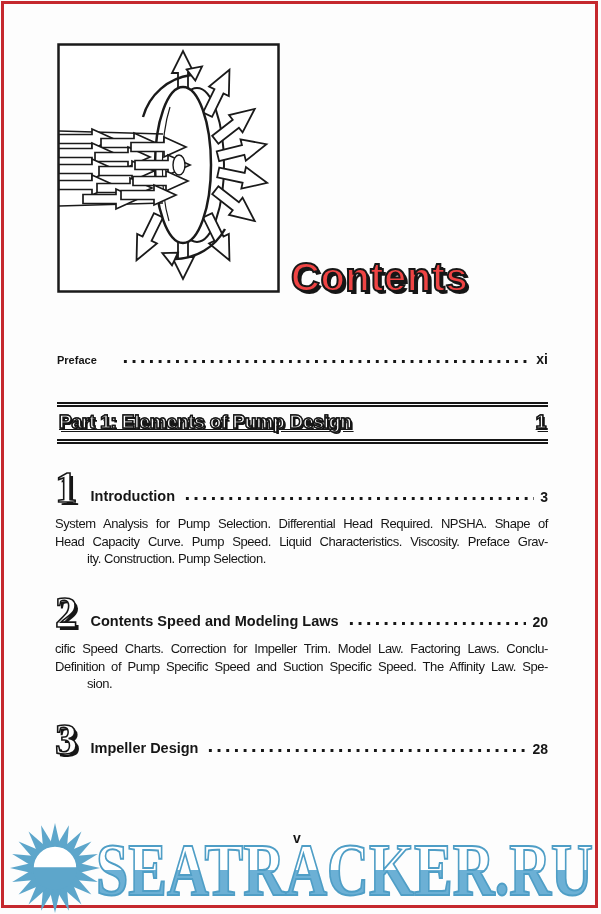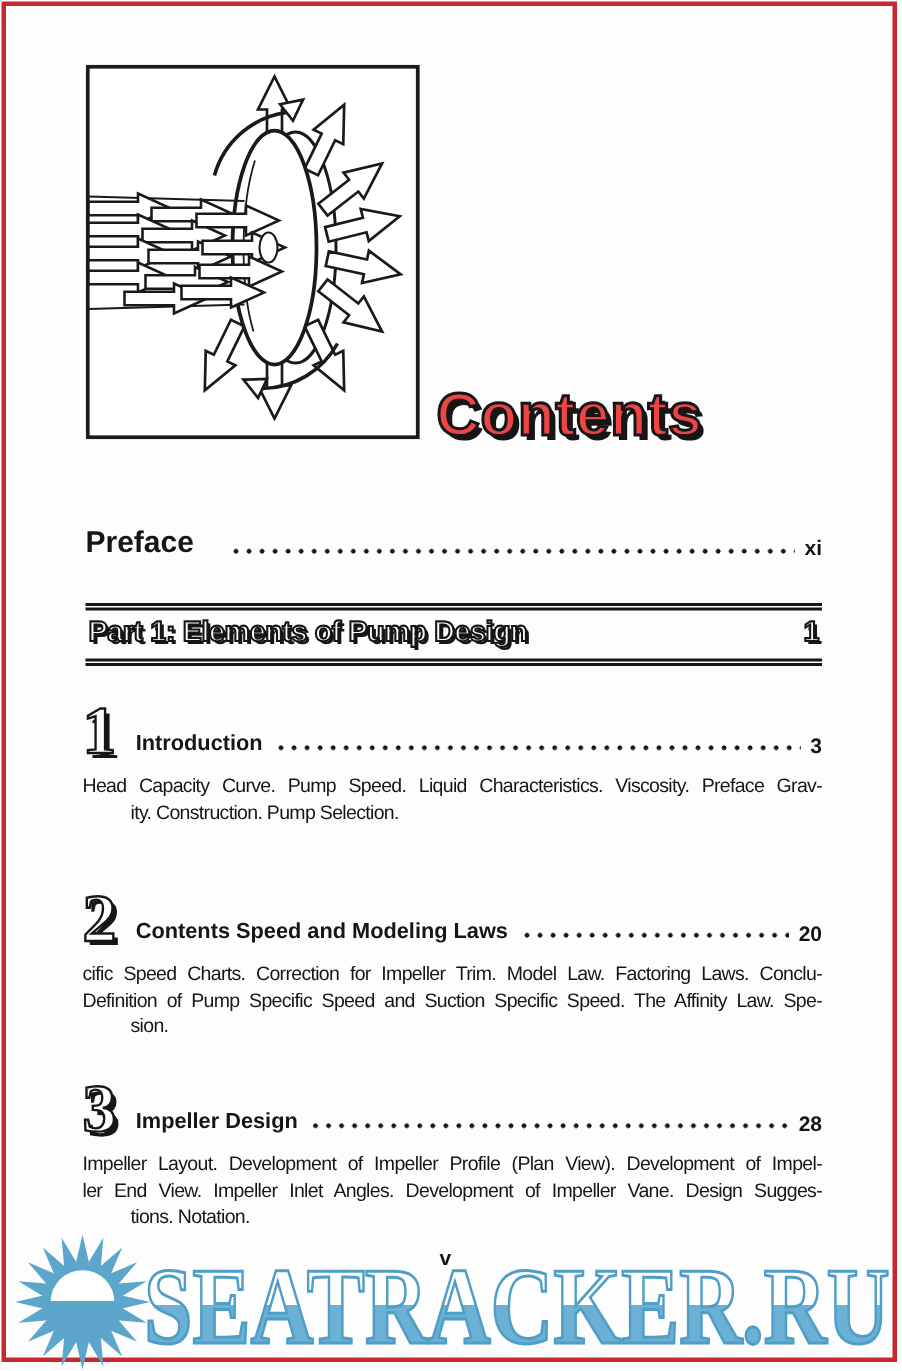--- a/index.html
+++ b/index.html
@@ -14,32 +14,32 @@
   
   .illus{position:absolute;left:57px;top:43px;width:223px;height:250px;z-index:2;}
   
   .contents-title{
     position:absolute;left:291px;top:257px;z-index:2;
     font-size:40px;font-weight:700;letter-spacing:0.5px;line-height:1;
     color:#ef4444;-webkit-text-stroke:2px #161616;text-shadow:3px 3px 0 #161616;
   }
   
   .preface-row{position:absolute;left:57px;top:352px;width:491px;display:flex;align-items:flex-end;z-index:2;}
-  .preface-label{font-weight:700;font-size:20px;line-height:1;}
+  .preface-label{font-weight:700;font-size:11px;line-height:1;}
   .leader{
     flex:1;height:5px;margin:0 6px 2px 24px;
     background-image:radial-gradient(circle,#161616 1.45px,transparent 1.75px);
     background-size:8.7px 5px;background-repeat:repeat-x;background-position:0 0;
   }
   .toc-page{font-weight:700;font-size:14px;line-height:1;}
   
   .part-bar{
     position:absolute;left:57px;top:402px;width:491px;box-sizing:border-box;z-index:2;
     border-top:5px double #161616;border-bottom:5px double #161616;
-    padding:5px 2px 6px 2px;display:flex;justify-content:space-between;align-items:flex-start;
+    padding:5px 2px 6px 2px;display:flex;justify-content:space-between;align-items:flex-start;text-decoration:underline;
   }
   .ol-sm{
     color:#fff;-webkit-text-stroke:1.4px #161616;text-shadow:2px 2px 0 #161616;
     font-weight:700;font-size:19px;letter-spacing:-0.2px;line-height:1.1;
   }
   
   .chapter{position:absolute;left:55px;width:493px;z-index:2;}
   .ch1{top:468px}.ch2{top:593px}.ch3{top:720px}
   .ch-head{display:flex;align-items:flex-end;}
   .ch-num{
@@ -133,20 +133,21 @@
 </div>
 
 <div class="chapter ch1">
   <div class="ch-head">
     <span class="ch-num">1</span>
     <span class="ch-title">Introduction</span>
     <span class="leader"></span>
     <span class="ch-page">3</span>
   </div>
   <div class="ch-desc">
+    <div class="dline">System Analysis for Pump Selection. Differential Head Required. NPSHA. Shape of</div>
     <div class="dline">Head Capacity Curve. Pump Speed. Liquid Characteristics. Viscosity. Preface Grav-</div>
     <div class="dline last">ity. Construction. Pump Selection.</div>
   </div>
 </div>
 
 <div class="chapter ch2">
   <div class="ch-head">
     <span class="ch-num">2</span>
     <span class="ch-title">Contents Speed and Modeling Laws</span>
     <span class="leader"></span>
@@ -158,25 +159,20 @@
     <div class="dline last">sion.</div>
   </div>
 </div>
 
 <div class="chapter ch3">
   <div class="ch-head">
     <span class="ch-num">3</span>
     <span class="ch-title">Impeller Design</span>
     <span class="leader"></span>
     <span class="ch-page">28</span>
-  </div>
-  <div class="ch-desc">
-    <div class="dline">Impeller Layout. Development of Impeller Profile (Plan View). Development of Impel-</div>
-    <div class="dline">ler End View. Impeller Inlet Angles. Development of Impeller Vane. Design Sugges-</div>
-    <div class="dline last">tions. Notation.</div>
   </div>
 </div>
 
 <div class="page-v">v</div>
 
 <svg class="watermark" viewBox="0 0 601 92" aria-hidden="true">
   <defs>
     <linearGradient id="wmgrad" gradientUnits="userSpaceOnUse" x1="0" y1="22" x2="0" y2="74">
       <stop offset="0" stop-color="#ffffff"></stop>
       <stop offset="0.5" stop-color="#ffffff"></stop>

